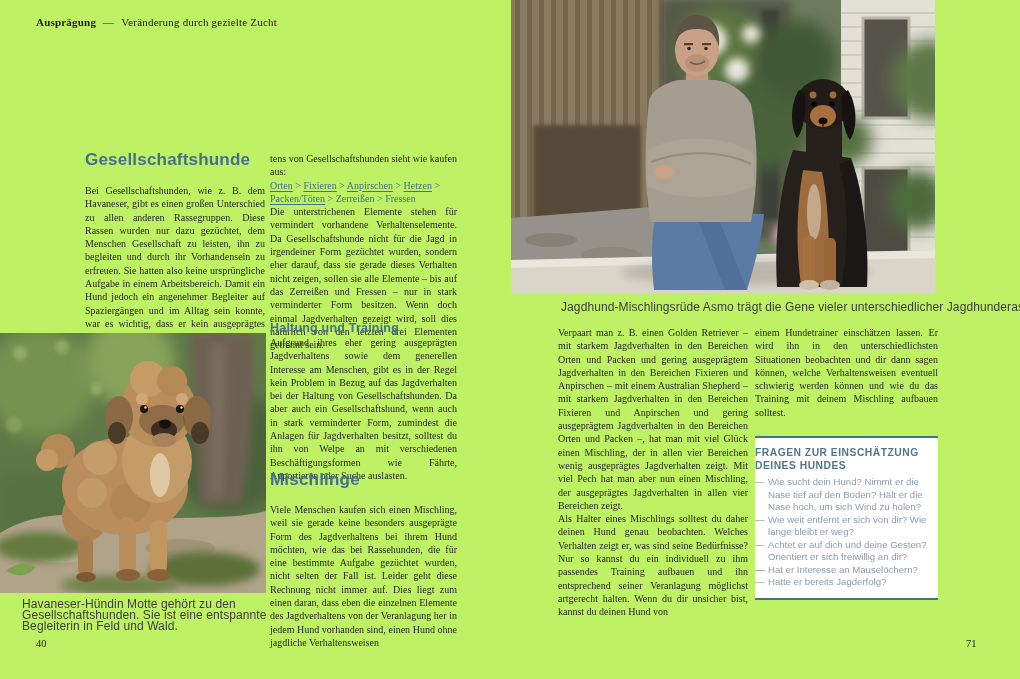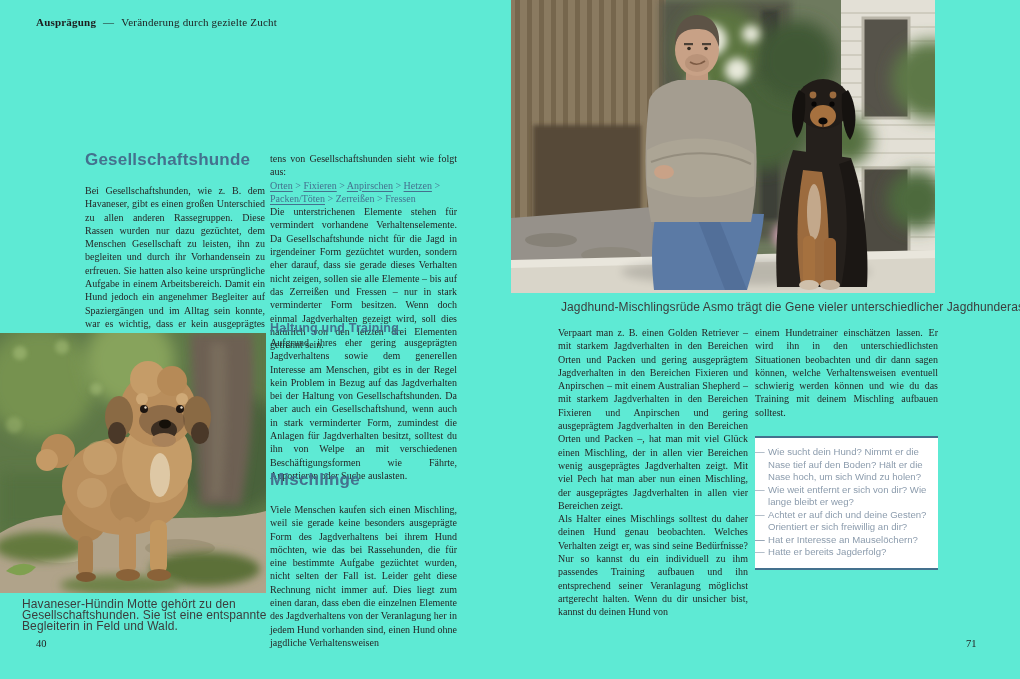--- a/index.html
+++ b/index.html
@@ -1,16 +1,16 @@
 <!DOCTYPE html>
 <html lang="de"><head>
 <meta charset="utf-8">
 <style>
   html,body{margin:0;padding:0;background:#e8e8e8;}
-  #spread{position:relative;width:1020px;height:679px;background:#5eead4;
+  #spread{position:relative;width:1020px;height:679px;background:#bef264;
           font-family:"Liberation Serif",serif;overflow:hidden;}
   .abs{position:absolute;}
 
   
   .running-head{left:36px;top:16px;font-size:11px;color:#1d1d1d;letter-spacing:.2px;}
   .running-head .sec{font-weight:bold;}
   .running-head .dash{margin:0 7px;color:#1d1d1d;}
 
   
   .h-big{font-family:"Liberation Sans",sans-serif;font-weight:bold;font-size:17px;
@@ -51,21 +51,21 @@
 
   <div class="abs running-head">
     <span class="sec">Ausprägung</span><span class="dash">—</span><span>Veränderung durch gezielte Zucht</span>
   </div>
 
   <div class="abs h-big" style="left:85px;top:150px;">Gesellschaftshunde</div>
 
   <div class="abs body-text" style="left:85px;top:184px;width:180px;">Bei Gesellschaftshunden, wie z. B. dem Havaneser, gibt es einen großen Unterschied zu allen anderen Rassegruppen. Diese Rassen wurden nur dazu gezüchtet, dem Menschen Gesellschaft zu leisten, ihn zu begleiten und durch ihr Vorhandensein zu erfreuen. Sie hatten also keine ursprüngliche Aufgabe in einem Arbeitsbereich. Damit ein Hund jedoch ein angenehmer Begleiter auf Spaziergängen und im Alltag sein konnte, war es wichtig, dass er kein ausgeprägtes Jagdverhalten zeigte. Die Verhaltenskette des Jagdverhal-</div>
 
   <div class="abs body-text" style="left:270px;top:152px;width:187px;">
-    <p>tens von Gesellschaftshunden sieht wie folgt aus:</p>
+    <p>tens von Gesellschaftshunden sieht wie kaufen aus:</p>
     <p class="chain-line"><span class="chain-link underlined">Orten</span><span> &gt; </span><span class="chain-link underlined">Fixieren</span><span> &gt; </span><span class="chain-link underlined">Anpirschen</span><span> &gt; </span><span class="chain-link underlined">Hetzen</span><span> &gt; </span><span class="chain-link underlined">Packen/Töten</span><span> &gt; </span><span class="chain-link">Zerreißen</span><span> &gt; </span><span class="chain-link">Fressen</span></p>
     <p>Die unterstrichenen Elemente stehen für vermindert vorhandene Verhaltenselemente. Da Gesellschaftshunde nicht für die Jagd in irgendeiner Form gezüchtet wurden, sondern eher darauf, dass sie gerade dieses Verhalten nicht zeigen, sollen sie alle Elemente – bis auf das Zerreißen und Fressen – nur in stark verminderter Form besitzen. Wenn doch einmal Jagdverhalten gezeigt wird, soll dies natürlich von den letzten drei Elementen getrennt sein.</p>
   </div>
 
   <div class="abs h-sub" style="left:270px;top:321px;">Haltung und Training</div>
 
   <div class="abs body-text" style="left:270px;top:336px;width:187px;">Aufgrund ihres eher gering ausgeprägten Jagdverhaltens sowie dem generellen Interesse am Menschen, gibt es in der Regel kein Problem in Bezug auf das Jagdverhalten bei der Haltung von Gesellschaftshunden. Da aber auch ein Gesellschaftshund, wenn auch in stark verminderter Form, zumindest die Anlagen für Jagdverhalten besitzt, solltest du ihn von Welpe an mit verschiedenen Beschäftigungsformen wie Fährte, Apportieren oder Suche auslasten.</div>
 
   <div class="abs h-big" style="left:270px;top:470px;text-align:center;">Mischlinge</div>
 
@@ -263,20 +263,21 @@
   <div class="abs caption nowrap" style="left:561px;top:302px;">Jagdhund-Mischlingsrüde Asmo trägt die Gene vieler unterschiedlicher Jagdhunderassen in sich.</div>
 
   <div class="abs body-text" style="left:558px;top:326px;width:190px;">
     <p>Verpaart man z. B. einen Golden Retriever – mit starkem Jagdverhalten in den Bereichen Orten und Packen und gering ausgeprägtem Jagdverhalten in den Bereichen Fixieren und Anpirschen – mit einem Australian Shepherd – mit starkem Jagdverhalten in den Bereichen Fixieren und Anpirschen und gering ausgeprägtem Jagdverhalten in den Bereichen Orten und Packen –, hat man mit viel Glück einen Mischling, der in allen vier Bereichen wenig ausgeprägtes Jagdverhalten zeigt. Mit viel Pech hat man aber nun einen Mischling, der ausgeprägtes Jagdverhalten in allen vier Bereichen zeigt.</p>
     <p>Als Halter eines Mischlings solltest du daher deinen Hund genau beobachten. Welches Verhalten zeigt er, was sind seine Bedürfnisse? Nur so kannst du ein individuell zu ihm passendes Training aufbauen und ihn entsprechend seiner Veranlagung möglichst artgerecht halten. Wenn du dir unsicher bist, kannst du deinen Hund von</p>
   </div>
 
   <div class="abs body-text" style="left:755px;top:326px;width:183px;">einem Hundetrainer einschätzen lassen. Er wird ihn in den unterschiedlichsten Situationen beobachten und dir dann sagen können, welche Verhaltensweisen eventuell schwierig werden können und wie du das Training mit deinem Mischling aufbauen solltest.</div>
 
   <div class="abs qbox" style="left:755px;top:436px;width:183px;">
+    <p class="qbox-title">FRAGEN ZUR EINSCHÄTZUNG DEINES HUNDES</p>
     <ul>
       <li><span class="dash">—</span><span>Wie sucht dein Hund? Nimmt er die Nase tief auf den Boden? Hält er die Nase hoch, um sich Wind zu holen?</span></li>
       <li><span class="dash">—</span><span>Wie weit entfernt er sich von dir? Wie lange bleibt er weg?</span></li>
       <li><span class="dash">—</span><span>Achtet er auf dich und deine Gesten? Orientiert er sich freiwillig an dir?</span></li>
       <li><span class="dash">—</span></li>
       <li><span class="dash">—</span><span>Hat er Interesse an Mauselöchern?</span></li>
       <li><span class="dash">—</span><span>Hatte er bereits Jagderfolg?</span></li>
     </ul>
   </div>
 

